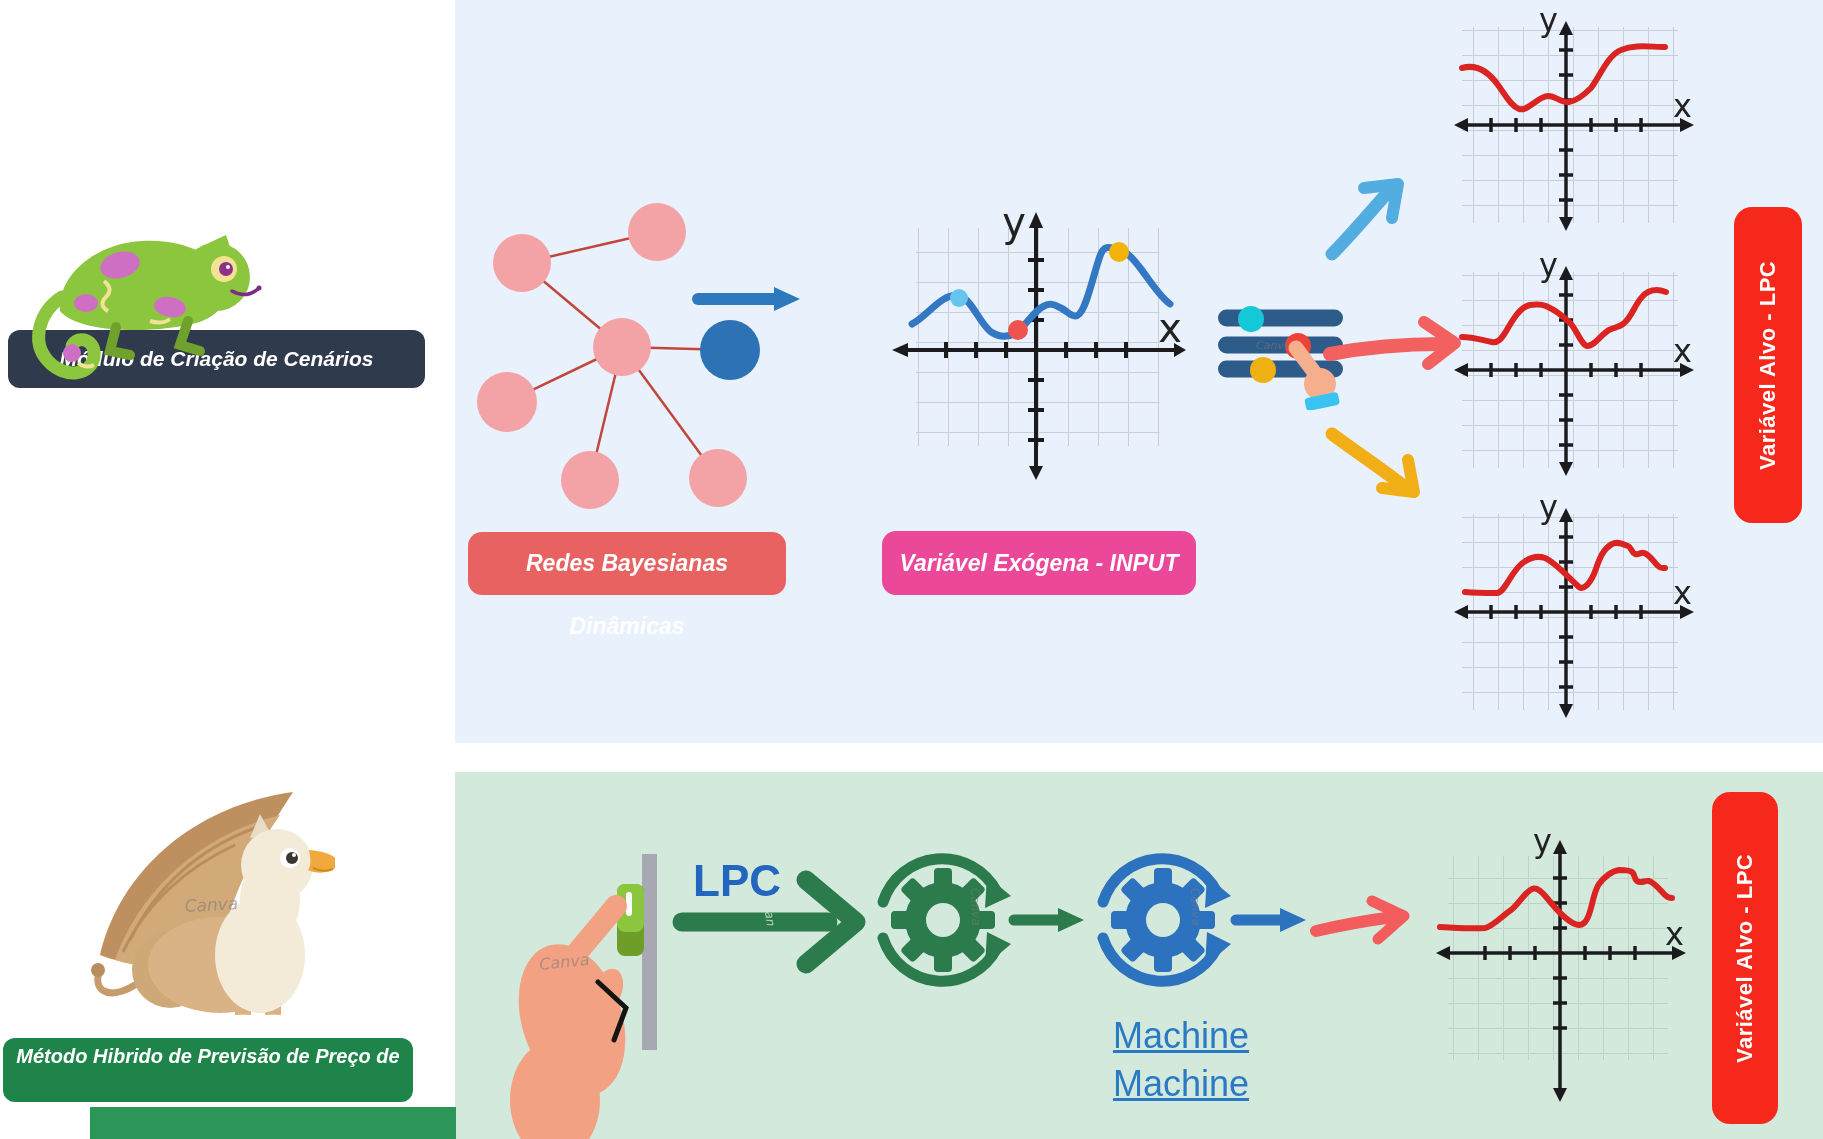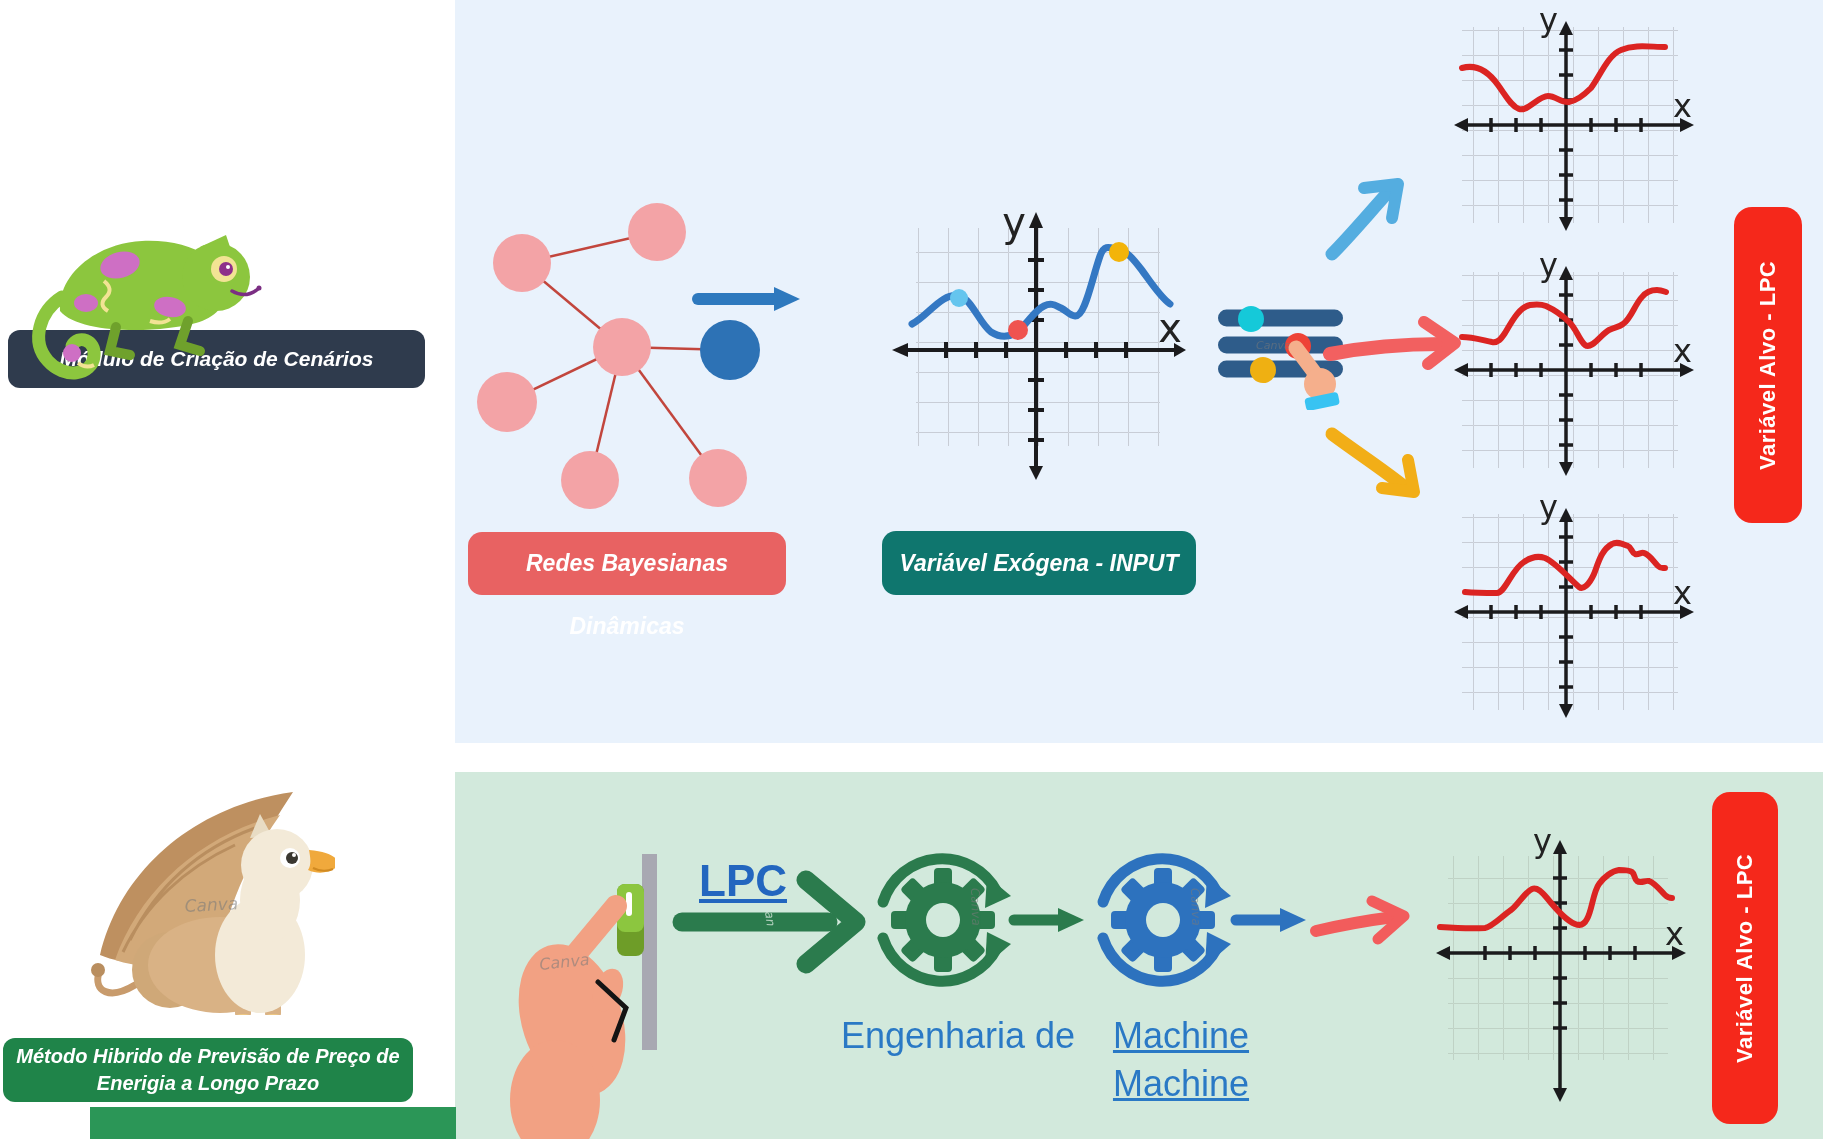--- a/index.html
+++ b/index.html
@@ -75,21 +75,20 @@
     <path d="M224,70 C246,72 252,78 255,84 C247,93 234,95 223,90 C227,84 225,76 224,70 Z" fill="#F0A93C"></path>
     <path d="M228,88 q10,5 20,1" stroke="#D08A22" stroke-width="2" fill="none"></path>
     <circle cx="205" cy="78" r="10" fill="#ffffff"></circle>
     <circle cx="207" cy="78" r="6" fill="#3A3730"></circle>
     <circle cx="209" cy="75" r="2" fill="#ffffff"></circle>
     <text x="100" y="132" font-size="17" class="wm" transform="rotate(-3 100 132)">Canva</text>
   </svg>
 
   <div class="banner" style="left:3px;top:1038px;width:410px;height:64px;font-size:20px;line-height:27px;padding-top:5px;box-sizing:border-box;background:#1F8449;">
     <div>Método Hibrido de Previsão de Preço de</div>
-    <div>Enerigia a Longo Prazo</div>
   </div>
   <div class="abs" style="left:90px;top:1107px;width:366px;height:32px;background:#2B9657;"></div>
 
   <svg style="left:470px;top:160px;width:300px;height:355px;" viewBox="0 0 300 355">
     <g stroke="#C2463D" stroke-width="2.5">
       <line x1="187" y1="72" x2="52" y2="103"></line>
       <line x1="52" y1="103" x2="152" y2="187"></line>
       <line x1="152" y1="187" x2="37" y2="242"></line>
       <line x1="152" y1="187" x2="120" y2="320"></line>
       <line x1="152" y1="187" x2="248" y2="318"></line>
@@ -141,21 +140,21 @@
     <circle cx="55" cy="72" r="13" fill="#EFB012"></circle>
     <text x="48" y="51" font-size="11" class="wm">Canva</text>
     <line x1="88" y1="50" x2="106" y2="74" stroke="#F5AF8C" stroke-width="15" stroke-linecap="round"></line>
     <circle cx="112" cy="86" r="16" fill="#F5AF8C"></circle>
     <rect x="97" y="97" width="34" height="13" rx="4" fill="#38C3F2" transform="rotate(-12 114 103)"></rect>
   </svg>
 
   <div class="pill" style="left:468px;top:532px;width:318px;height:63px;line-height:63px;font-size:23px;background:#E86262;">
     <span>Redes Bayesianas Dinâmicas</span>
   </div>
-  <div class="pill" style="left:882px;top:531px;width:314px;height:64px;line-height:64px;font-size:23px;background:#0f766e;">
+  <div class="pill" style="left:882px;top:531px;width:314px;height:64px;line-height:64px;font-size:23px;background:#ec4899;">
     <span>Variável Exógena - INPUT</span>
   </div>
 
   <svg style="left:1318px;top:138px;width:150px;height:372px;" viewBox="0 0 150 372">
     <path d="M14,116 C32,98 52,74 72,52" stroke="#54ADE0" stroke-width="13" fill="none" stroke-linecap="round"></path>
     <path d="M46,50 L80,46 L74,80" stroke="#54ADE0" stroke-width="12" fill="none" stroke-linecap="round" stroke-linejoin="round"></path>
     <path d="M12,216 C44,210 88,206 124,206" stroke="#F26060" stroke-width="14" fill="none" stroke-linecap="round"></path>
     <path d="M106,184 L137,205 L110,226" stroke="#F26060" stroke-width="12" fill="none" stroke-linecap="round" stroke-linejoin="round"></path>
     <path d="M14,296 C38,314 66,332 88,350" stroke="#F2AE17" stroke-width="13" fill="none" stroke-linecap="round"></path>
     <path d="M64,350 L96,354 L90,322" stroke="#F2AE17" stroke-width="12" fill="none" stroke-linecap="round" stroke-linejoin="round"></path>
@@ -231,21 +230,21 @@
     <rect x="117" y="34" width="27" height="48" rx="8" fill="#8CC63F"></rect>
     <rect x="126" y="42" width="6" height="24" rx="3" fill="#ffffff"></rect>
     <ellipse cx="72" cy="170" rx="50" ry="78" fill="#F2A183" transform="rotate(-18 72 170)"></ellipse>
     <ellipse cx="55" cy="250" rx="45" ry="60" fill="#F2A183"></ellipse>
     <line x1="116" y1="56" x2="76" y2="104" stroke="#F2A183" stroke-width="22" stroke-linecap="round"></line>
     <ellipse cx="108" cy="140" rx="14" ry="22" fill="#F2A183" transform="rotate(20 108 140)"></ellipse>
     <path d="M98,132 L126,158 L114,190" stroke="#141414" stroke-width="5" fill="none" stroke-linecap="round"></path>
     <text x="40" y="120" font-size="16" class="wm" transform="rotate(-6 40 120)">Canva</text>
   </svg>
 
-  <div class="abs" style="left:687px;top:856px;width:100px;text-align:right;font-size:44px;font-weight:700;color:#2366BF;text-decoration:underline;">
+  <div class="abs" style="left:687px;top:856px;width:100px;text-align:center;font-size:44px;font-weight:700;color:#2366BF;">
     <span>LPC</span>
   </div>
 
   <svg style="left:660px;top:868px;width:210px;height:110px;" viewBox="0 0 210 110">
     <line x1="22" y1="54" x2="168" y2="54" stroke="#2B7B4D" stroke-width="19" stroke-linecap="round"></line>
     <path d="M146,12 L196,54 L146,96" stroke="#2B7B4D" stroke-width="19" fill="none" stroke-linecap="round" stroke-linejoin="round"></path>
     <text x="0" y="0" font-size="12" fill="#eaf4ec" opacity=".7" font-style="italic" transform="translate(105,44) rotate(82)">an</text>
   </svg>
 
   <svg style="left:855px;top:832px;width:180px;height:180px;" viewBox="0 0 180 180">
@@ -297,21 +296,20 @@
     <line x1="6" y1="22" x2="50" y2="22" stroke="#2D72BE" stroke-width="11" stroke-linecap="round"></line>
     <polygon points="50,10 76,22 50,34" fill="#2D72BE"></polygon>
   </svg>
 
   <svg style="left:1308px;top:893px;width:112px;height:52px;" viewBox="0 0 112 52">
     <path d="M8,38 C34,32 62,27 86,24" stroke="#F25C5C" stroke-width="12" fill="none" stroke-linecap="round"></path>
     <path d="M64,8 L96,23 L70,46" stroke="#F25C5C" stroke-width="11" fill="none" stroke-linecap="round" stroke-linejoin="round"></path>
   </svg>
 
   <div class="bluetext" style="left:828px;top:1012px;width:260px;font-size:36px;line-height:48px;">
-    <div>Engenharia de</div>
   </div>
   <div class="bluetext" style="left:1096px;top:1012px;width:170px;font-size:36px;line-height:48px;text-decoration:underline;">
     <div>Machine</div>
     <div>Machine</div>
   </div>
 
   <svg style="left:1428px;top:828px;width:260px;height:285px;" viewBox="0 0 260 285">
     <defs>
         <pattern id="gpE" width="25" height="25" patternUnits="userSpaceOnUse">
       <path d="M25 .5H.5V25" fill="none" stroke="#BFD2C5" stroke-width="1"></path>

